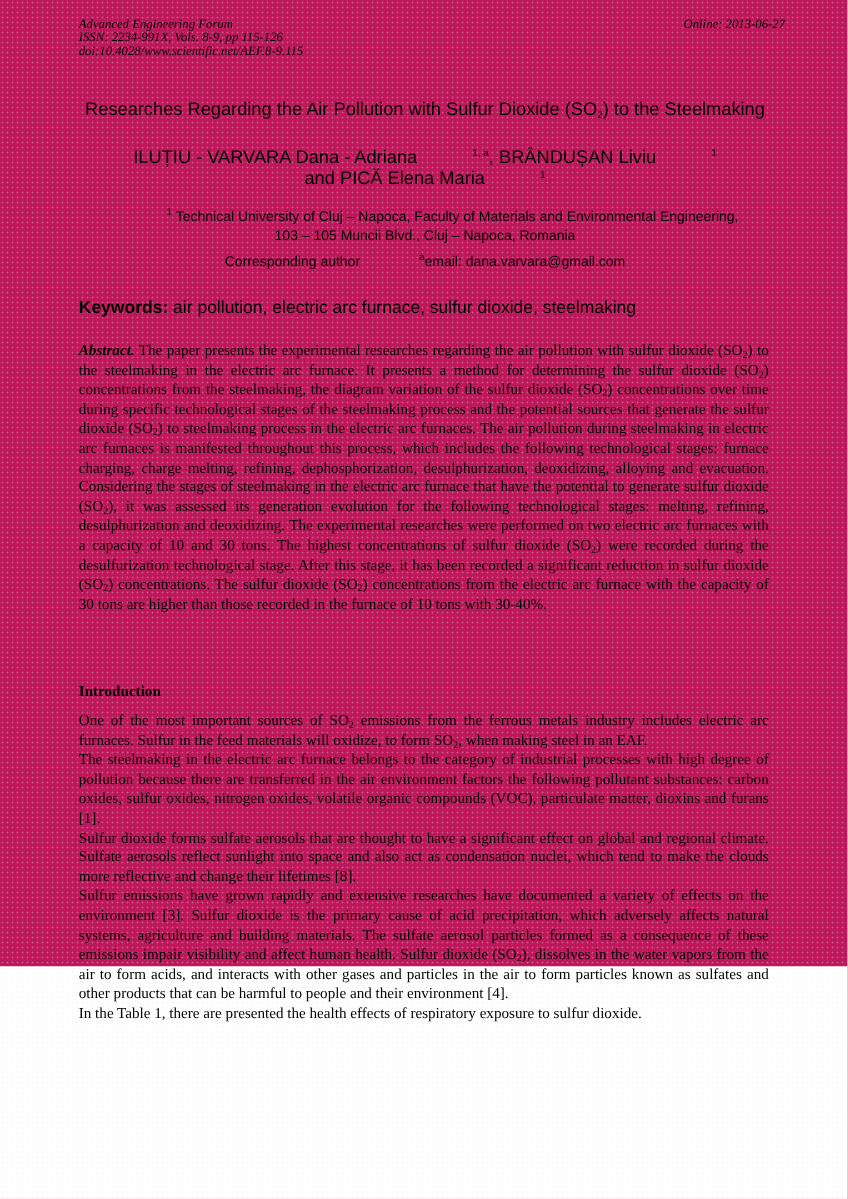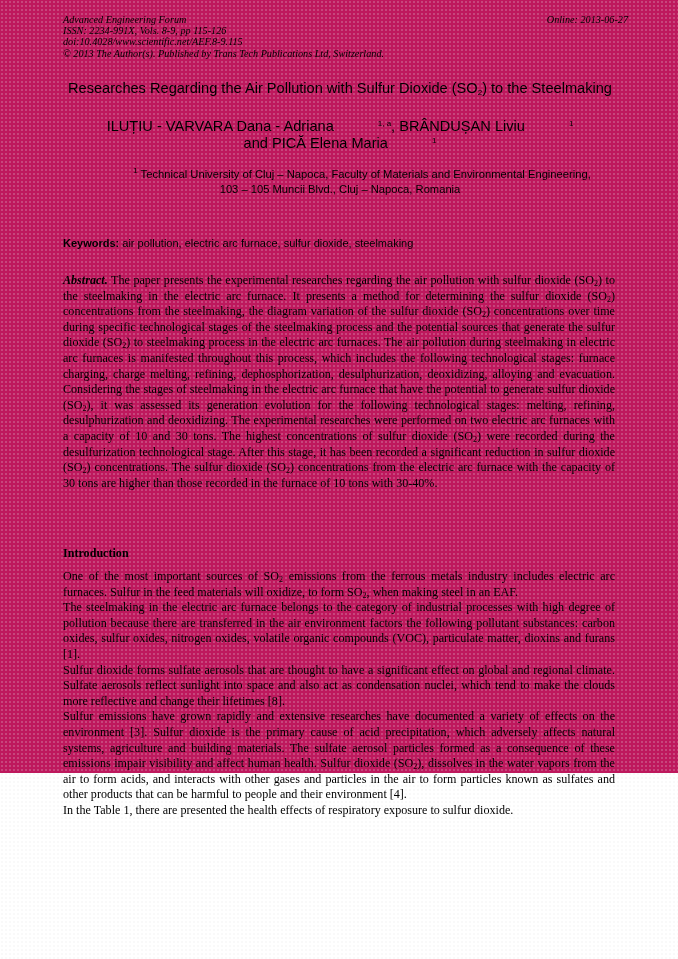--- a/index.html
+++ b/index.html
@@ -11,40 +11,39 @@
   .hdr { position: absolute; font-family: "Liberation Serif", serif; font-style: italic; font-size: 10.2px; line-height: 11.2px; color: #000; }
   .hdr-left { left: 63px; top: 14px; }
   .hdr-right { right: 50px; top: 14px; }
   .center { position: absolute; left: 50px; width: 580px; text-align: center; font-family: "Liberation Sans", sans-serif; }
   .title { top: 79px; font-size: 14.6px; font-weight: normal; line-height: 18px; }
   .authors { top: 118px; font-size: 14.6px; line-height: 17px; }
   .affil { top: 167px; font-size: 11.2px; line-height: 15px; }
   .corr { top: 203px; font-size: 11.2px; line-height: 14px; }
   sup.s { font-size: 8px; vertical-align: 5px; line-height: 0; margin-left: 44px; }
   sub.s { font-size: 8px; vertical-align: -2px; line-height: 0; }
-  .keywords { position: absolute; left: 63px; top: 237px; font-family: "Liberation Sans", sans-serif; font-size: 11px; }
+  .keywords { position: absolute; left: 63px; top: 237px; font-family: "Liberation Sans", sans-serif; font-size: 14px; }
   .keywords b { font-weight: bold; }
   .body-text { position: absolute; left: 63px; width: 552px; font-family: "Liberation Serif", serif; font-size: 12.1px; line-height: 15.6px; text-align: justify; }
   .abstract { top: 273px; }
   .abstract .lead { font-weight: bold; font-style: italic; }
   .section-heading { position: absolute; left: 63px; top: 546px; font-family: "Liberation Serif", serif; font-weight: bold; font-size: 12.1px; }
   .intro { top: 569px; }
   .intro p { margin: 0; }
 </style>
 </head>
 <body>
 
 <div class="page">
   <div class="watermark"></div>
 
   <div class="hdr hdr-left">
     <div>Advanced Engineering Forum</div>
     <div>ISSN: 2234-991X, Vols. 8-9, pp 115-126</div>
     <div>doi:10.4028/www.scientific.net/AEF.8-9.115</div>
-    <div>© 2013 The Author(s). Published by Trans Tech Publications Ltd, Switzerland.</div>
   </div>
   <div class="hdr hdr-right">Online: 2013-06-27</div>
 
   <div class="center title">
     <span>Researches Regarding the Air Pollution with Sulfur Dioxide (SO</span><sub class="s">2</sub><span>) to the Steelmaking</span>
   </div>
 
   <div class="center authors">
     <div>
       <span>ILUȚIU - VARVARA Dana - Adriana</span><sup class="s">1, a</sup><span>, </span><span>BRÂNDUȘAN Liviu</span><sup class="s">1</sup>
@@ -52,20 +51,23 @@
     <div>
       <span>and </span><span>PICĂ Elena Maria</span><sup class="s">1</sup>
     </div>
   </div>
 
   <div class="center affil">
     <div><sup class="s">1</sup><span> Technical University of Cluj – Napoca, Faculty of Materials and Environmental Engineering,</span></div>
     <div>103 – 105 Muncii Blvd., Cluj – Napoca, Romania</div>
   </div>
 
+  <div class="center corr">
+    <span>Corresponding author </span><sup class="s">a</sup><span>email: dana.varvara@gmail.com</span>
+  </div>
 
   <div class="keywords">
     <b>Keywords:</b><span> air pollution, electric arc furnace, sulfur dioxide, steelmaking</span>
   </div>
 
   <div class="body-text abstract">
     <span class="lead">Abstract.</span><span> The paper presents the experimental researches regarding the air pollution with sulfur dioxide (SO</span><sub class="s">2</sub><span>) to the steelmaking in the electric arc furnace. It presents a method for determining the sulfur dioxide (SO</span><sub class="s">2</sub><span>) concentrations from the steelmaking, the diagram variation of the sulfur dioxide (SO</span><sub class="s">2</sub><span>) concentrations over time during specific technological stages of the steelmaking process and the potential sources that generate the sulfur dioxide (SO</span><sub class="s">2</sub><span>) to steelmaking process in the electric arc furnaces. The air pollution during steelmaking in electric arc furnaces is manifested throughout this process, which includes the following technological stages: furnace charging, charge melting, refining, dephosphorization, desulphurization, deoxidizing, alloying and evacuation. Considering the stages of steelmaking in the electric arc furnace that have the potential to generate sulfur dioxide (SO</span><sub class="s">2</sub><span>), it was assessed its generation evolution for the following technological stages: melting, refining, desulphurization and deoxidizing. The experimental researches were performed on two electric arc furnaces with a capacity of 10 and 30 tons. The highest concentrations of sulfur dioxide (SO</span><sub class="s">2</sub><span>) were recorded during the desulfurization technological stage. After this stage, it has been recorded a significant reduction in sulfur dioxide (SO</span><sub class="s">2</sub><span>) concentrations. The sulfur dioxide (SO</span><sub class="s">2</sub><span>) concentrations from the electric arc furnace with the capacity of 30 tons are higher than those recorded in the furnace of 10 tons with 30-40%.</span>
   </div>
 
   <div class="section-heading">Introduction</div>

